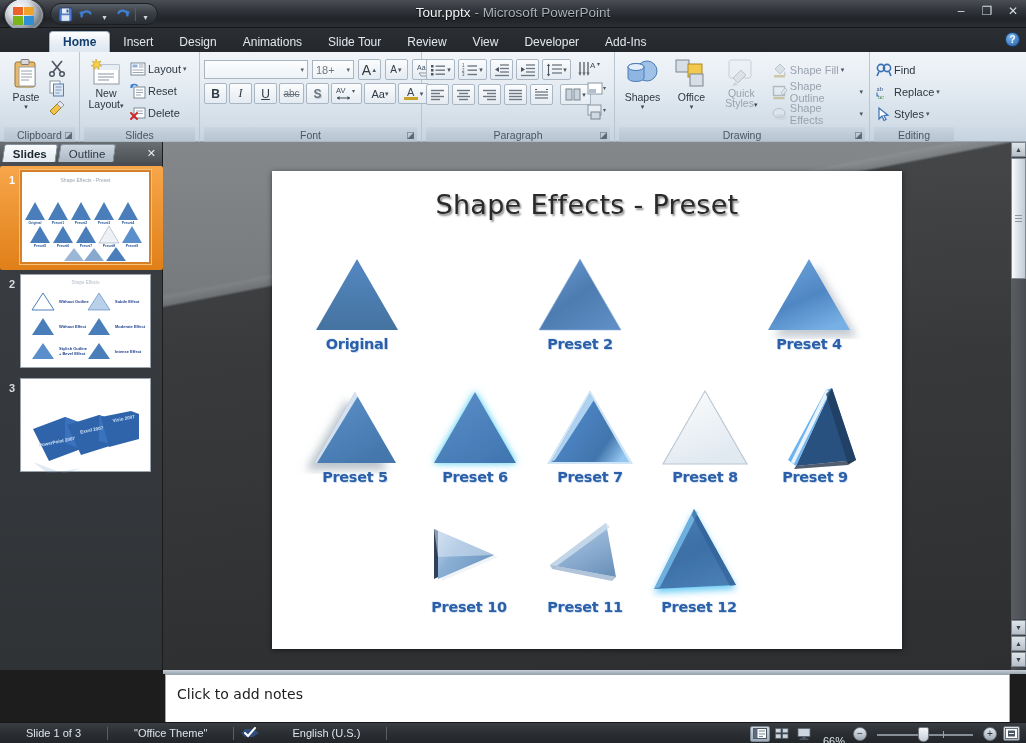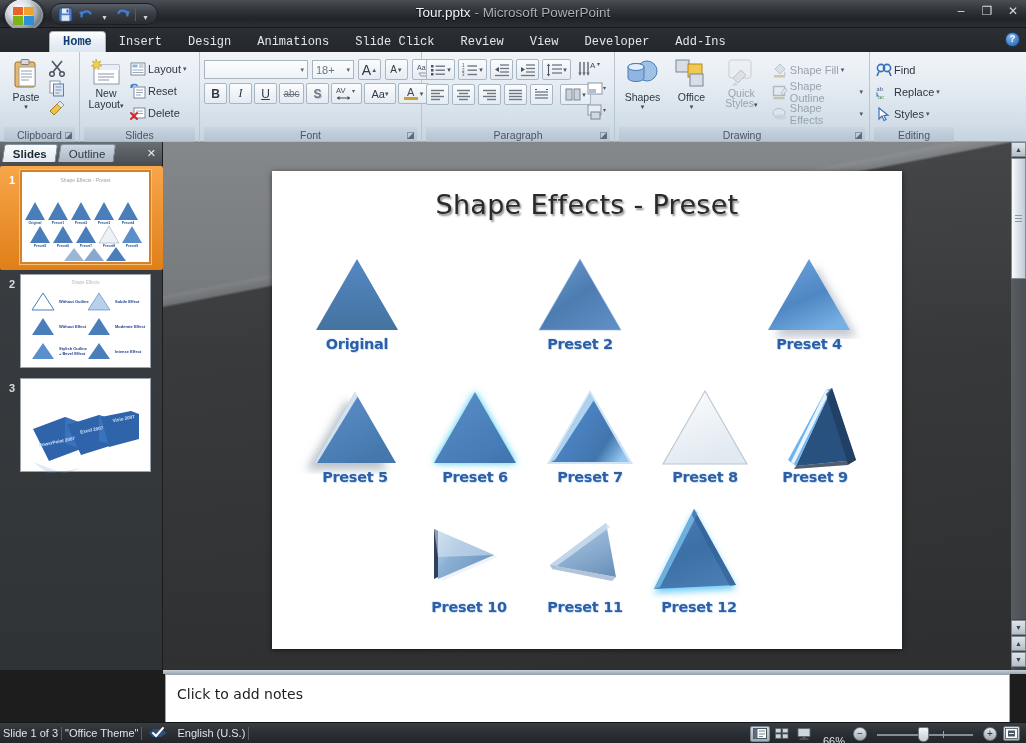--- a/index.html
+++ b/index.html
@@ -58,21 +58,21 @@
   }
   .win-buttons div {
     color: #d6dce2; font-size: 12px; width: 18px; height: 18px;
     display: flex; align-items: center; justify-content: center;
   }
 
   
   .tabstrip {
     position: absolute; left: 0; top: 28px; width: 1026px; height: 24px;
     background: linear-gradient(180deg, #2b2f34 0%, #24282c 100%);
-    display: flex; align-items: flex-end; padding-left: 49px; font-family: Liberation Mono, monospace;
+    display: flex; align-items: flex-end; padding-left: 49px;
   }
   .rtab {
     height: 21px; padding: 0 13px; font-size: 12px; color: #e2e7ec;
     display: flex; align-items: center;
     border-top-left-radius: 4px; border-top-right-radius: 4px;
     white-space: nowrap;
   }
   .rtab.active {
     background: linear-gradient(180deg, #fdfefe 0%, #e6edf4 60%, #dde7f1 100%);
     color: #123f6d; font-weight: bold;
@@ -267,21 +267,21 @@
     background: linear-gradient(180deg,#c7cfd7,#9ba6b1);
   }
 
   
   .statusbar {
     position: absolute; left: 0; bottom: 0; width: 1026px; height: 21px;
     background: linear-gradient(180deg,#3a3e42 0%, #2b2e32 50%, #232629 100%);
     border-top: 1px solid #14171a;
     display: flex; align-items: center; font-size: 11px; color: #dde3e9;
   }
-  .sb-item { padding: 0 3px; height: 21px; display: flex; align-items: center; }
+  .sb-item { padding: 0 26px; height: 21px; display: flex; align-items: center; }
   .sb-div { width: 1px; height: 13px; background: #5a5f64; }
   .sb-right { position: absolute; right: 0; top: 0; height: 21px; display: flex; align-items: center; }
   .viewbtn {
     width: 20px; height: 16px; margin: 0 1px;
     display: flex; align-items: center; justify-content: center;
     border-radius: 2px;
   }
   .viewbtn.active { background: linear-gradient(180deg,#cfd8e1,#9eacba); border: 1px solid #7c8994; }
   .zoom-slider { position: relative; width: 108px; height: 16px; margin: 0 4px; }
   .zs-line { position: absolute; left: 6px; top: 8px; width: 96px; height: 2px; background: #868d94; }
@@ -358,21 +358,21 @@
       <div>❐</div>
       <div>✕</div>
     </div>
   </div>
 
   <div class="tabstrip">
     <div class="rtab active">Home</div>
     <div class="rtab">Insert</div>
     <div class="rtab">Design</div>
     <div class="rtab">Animations</div>
-    <div class="rtab">Slide Click</div>
+    <div class="rtab">Slide Tour</div>
     <div class="rtab">Review</div>
     <div class="rtab">View</div>
     <div class="rtab">Developer</div>
     <div class="rtab">Add-Ins</div>
     <div class="help-btn">?</div>
   </div>
 
   <div class="ribbon">
 
     <div class="rgroup" style="width:80px">

